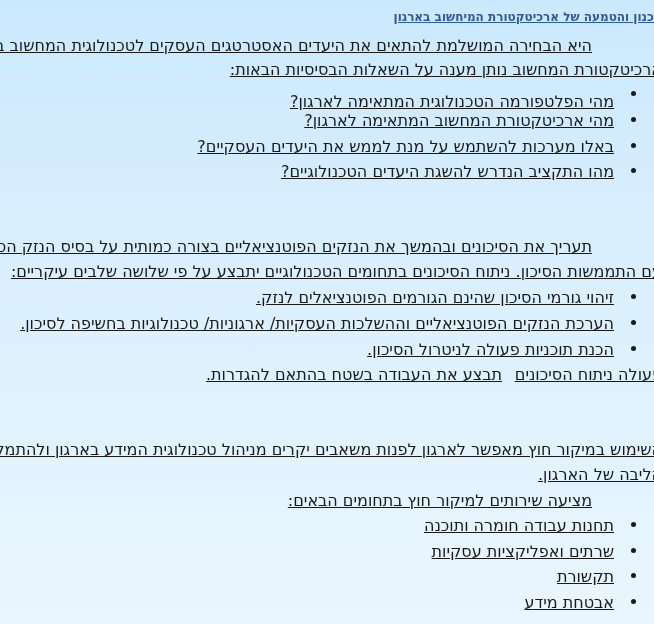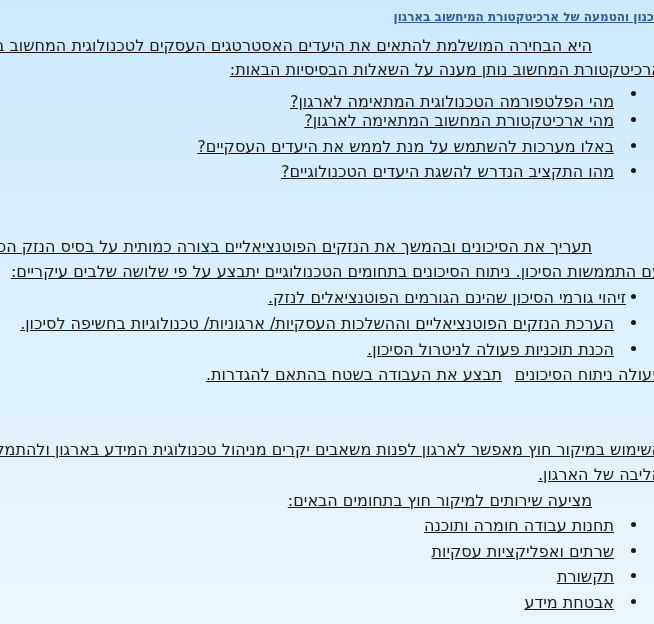--- a/index.html
+++ b/index.html
@@ -75,21 +75,21 @@
       <span class="line" style="top:162px; right:52px;">מהו התקציב הנדרש להשגת היעדים הטכנולוגיים?</span>
     </div>
   </div>
 
   <div class="line" style="top:237px; right:74px;">תעריך את הסיכונים ובהמשך את הנזקים הפוטנציאליים בצורה כמותית על בסיס הנזק הכלכלי הצפוי</div>
   <div class="line" style="top:262px; right:4px;">עם התממשות הסיכון. ניתוח הסיכונים בתחומים הטכנולוגיים יתבצע על פי שלושה שלבים עיקריים:</div>
 
   <div>
     <div>
       <span class="bullet-dot" style="top:294px; right:30px;"></span>
-      <span class="line" style="top:288px; right:40px;">זיהוי גורמי הסיכון שהינם הגורמים הפוטנציאלים לנזק.</span>
+      <span class="line" style="top:288px; right:52px;">זיהוי גורמי הסיכון שהינם הגורמים הפוטנציאלים לנזק.</span>
     </div>
     <div>
       <span class="bullet-dot" style="top:320px; right:30px;"></span>
       <span class="line" style="top:314px; right:52px;">הערכת הנזקים הפוטנציאליים וההשלכות העסקיות/ ארגוניות/ טכנולוגיות בחשיפה לסיכון.</span>
     </div>
     <div>
       <span class="bullet-dot" style="top:346px; right:30px;"></span>
       <span class="line" style="top:340px; right:52px;">הכנת תוכניות פעולה  לניטרול הסיכון.</span>
     </div>
   </div>

